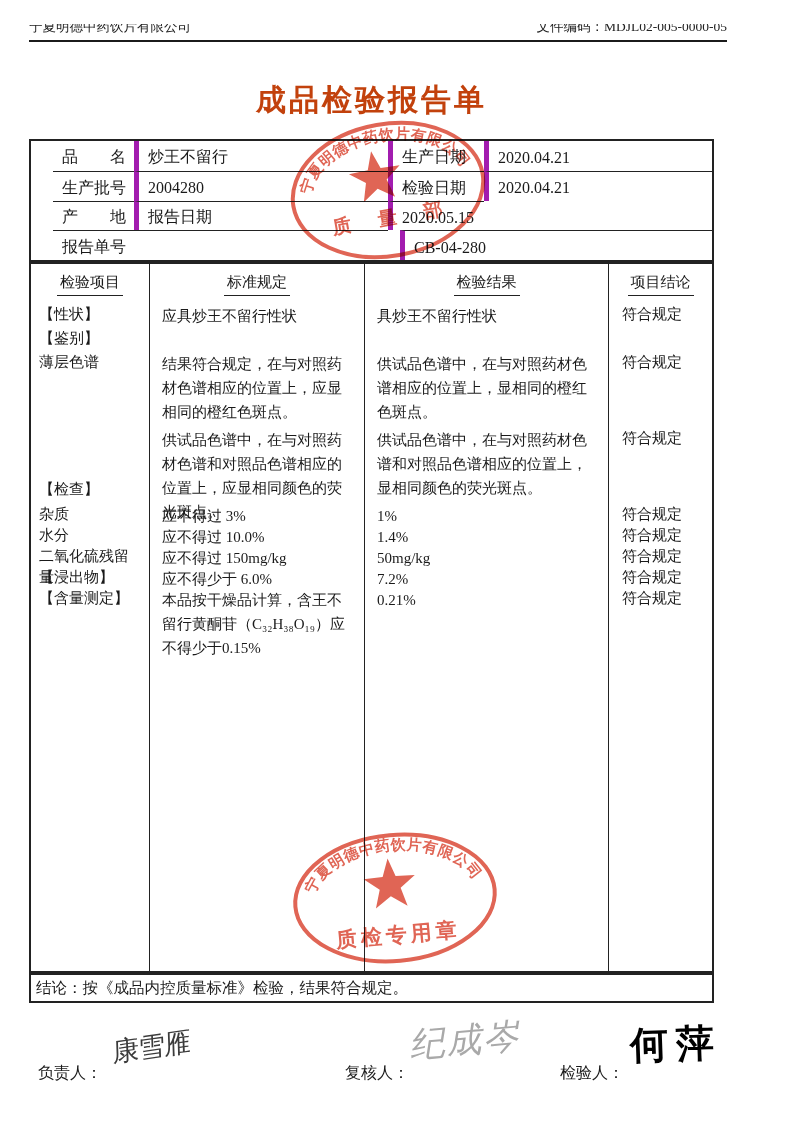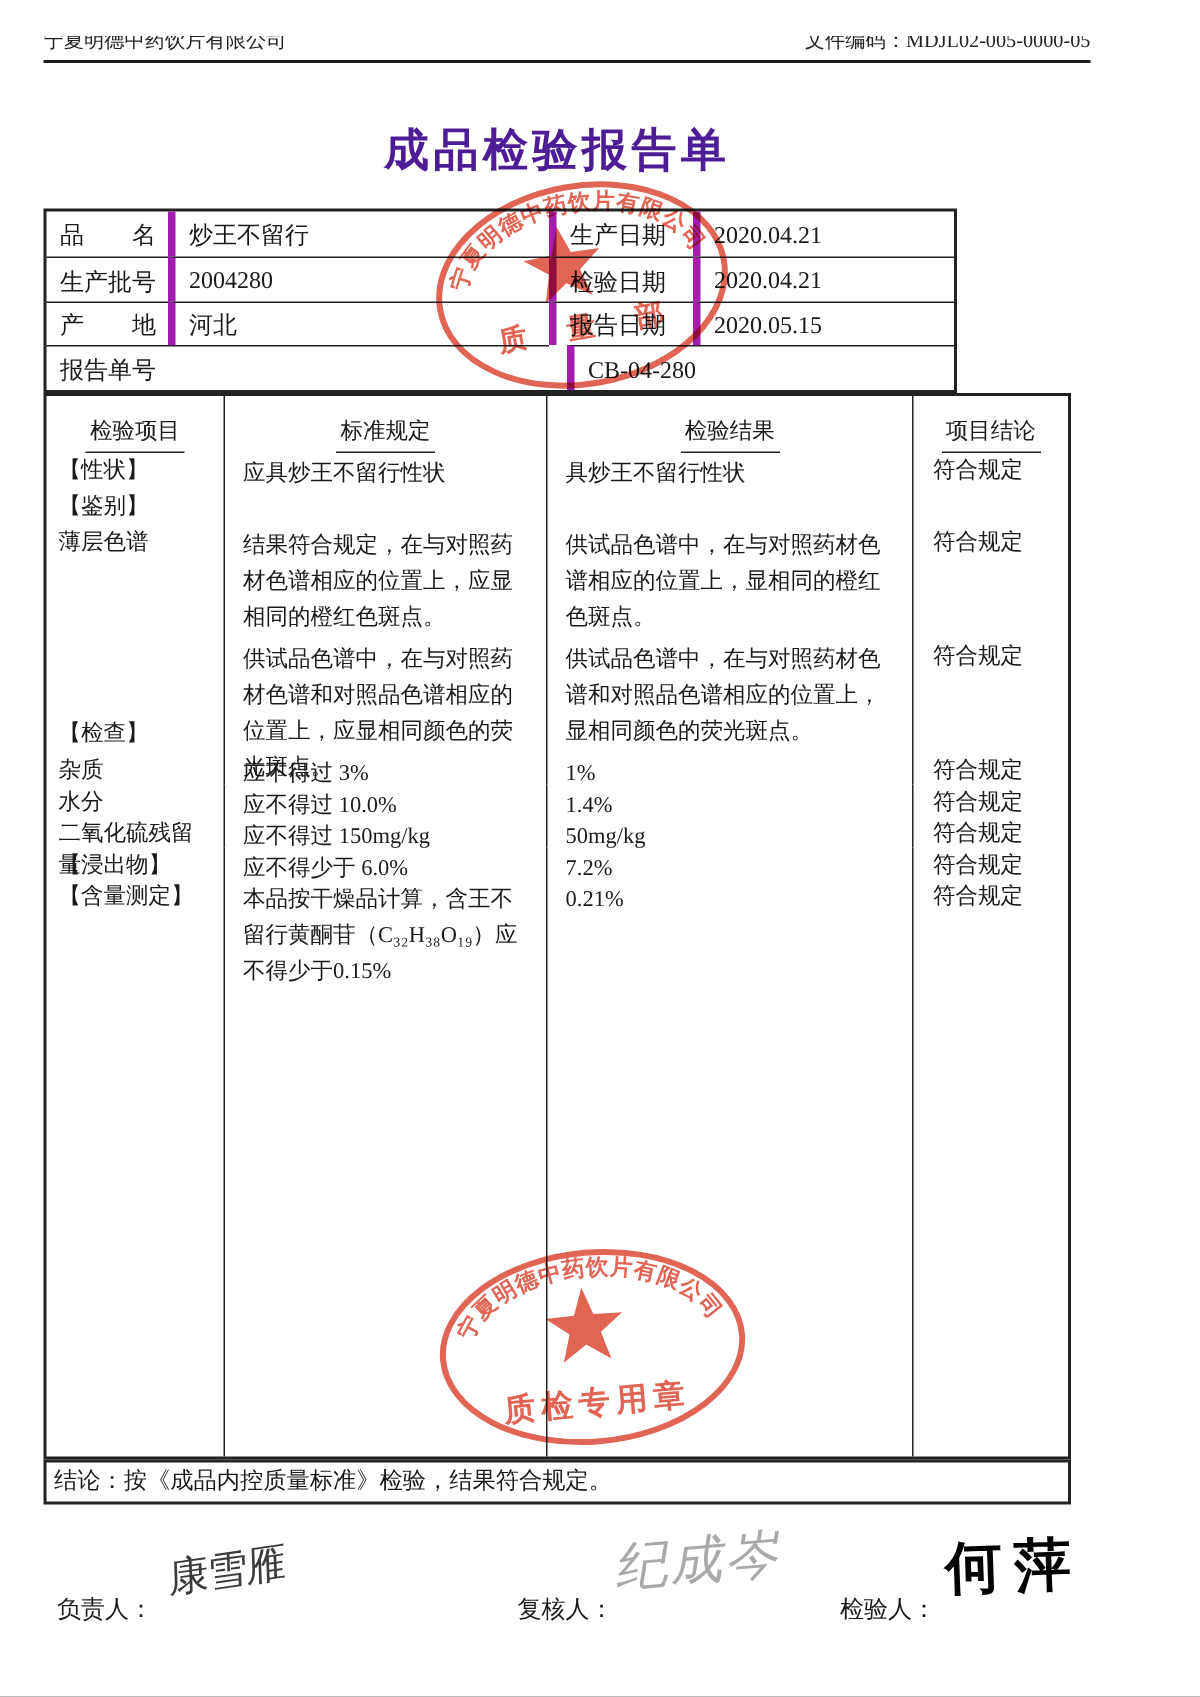--- a/index.html
+++ b/index.html
@@ -11,44 +11,44 @@
     color:#1a1a1a;
   }
   
   .topbar { position:absolute; left:29px; top:24px; width:698px; height:15px; overflow:hidden; }
   .topbar-inner { display:flex; justify-content:space-between; font-size:13.5px; color:#222;
     transform:translateY(-6px); font-family:"Liberation Serif","DejaVu Serif",serif; }
   .toprule { position:absolute; left:29px; top:40px; width:698px; border-top:2px solid #1b1b1b; }
   
   .title { position:absolute; left:29px; top:80px; width:685px; text-align:center;
     font-family:"Liberation Sans","DejaVu Sans",sans-serif;
-    font-size:30px; font-weight:bold; letter-spacing:3px; color:#4c1d95; }
+    font-size:30px; font-weight:bold; letter-spacing:3px; color:#c2410c; }
   
-  .info-table { position:absolute; left:29px; top:139px; width:609px; height:123px;
+  .info-table { position:absolute; left:29px; top:139px; width:685px; height:123px;
     border:2px solid #222; display:grid;
     grid-template-columns:81px 254px 96px 1fr;
-    grid-template-rows:1fr 1fr 1fr 1fr; font-size:16px; }
+    grid-template-rows:1fr 1fr 1fr 1fr; font-size:16px;padding-left:22px; }
   .info-table .cell { padding:4px 6px 0 9px; border-left:5px solid #a21caf; border-top:1px solid #222;
     display:flex; align-items:center; white-space:nowrap; overflow:hidden; }
   .info-table .cell.first-col { border-left:none; }
   .info-table .cell.first-row { border-top:none; }
   .info-table .span2a { grid-column:1 / 3; }
   .info-table .span2b { grid-column:3 / 5;margin-left:12px; }
   .lbl2 { display:inline-flex; justify-content:space-between; width:64px; }
   
   .main-table { position:absolute; left:29px; top:262px; width:685px; height:711px;
     border:2px solid #222; display:grid;
     grid-template-columns:119px 215px 244px 1fr;
     grid-template-rows:38px 24px 24px 76px 76px 21px 21px 21px 21px 1fr;
     font-size:15px; line-height:21px; }
   .main-table .c { border-right:1px solid #222; padding:2px 8px 0 8px; }
   .main-table .c.last { border-right:none; }
   .main-table .c.std, .main-table .c.res { padding-left:12px; line-height:24px; }
   .main-table .c.concl { padding-left:13px; }
-  .main-table .hd { display:flex; justify-content:center; align-items:flex-end; padding-top:8px; }
+  .main-table .hd { display:flex; justify-content:center; align-items:flex-start; padding-top:8px; }
   .main-table .hd span { border-bottom:1.5px solid #222; padding:0 3px 2px 3px; }
   .main-table .bottom { display:flex; align-items:flex-end; padding-bottom:2px; }
   
   .conclusion { position:absolute; left:29px; top:973px; width:685px; height:30px;
     border:2px solid #222; font-size:15.5px; padding-left:5px; line-height:26px; }
   
   .sig-row { position:absolute; left:0; top:1015px; width:800px; height:70px; font-size:16px; }
   .sig-label { position:absolute; top:20px;margin-top:28px; }
   .sig-name { position:absolute; font-family:"Liberation Serif","DejaVu Serif",serif; }
   .sig-name.resp { left:112px; top:14px; font-size:27px; color:#3b3b3b;
@@ -88,21 +88,20 @@
     <div class="cell first-row">2020.04.21</div>
 
     <div class="cell first-col">生产批号</div>
     <div class="cell">2004280</div>
     <div class="cell">检验日期</div>
     <div class="cell">2020.04.21</div>
 
     <div class="cell first-col">
         <span class="lbl2">产　　地</span>
       </div>
-    <div class="cell">河北</div>
     <div class="cell">报告日期</div>
     <div class="cell">2020.05.15</div>
 
     <div class="cell first-col span2a">报告单号</div>
     <div class="cell span2b">CB-04-280</div>
   </div>
 
   <div class="main-table">
 
     <div class="c hd">

